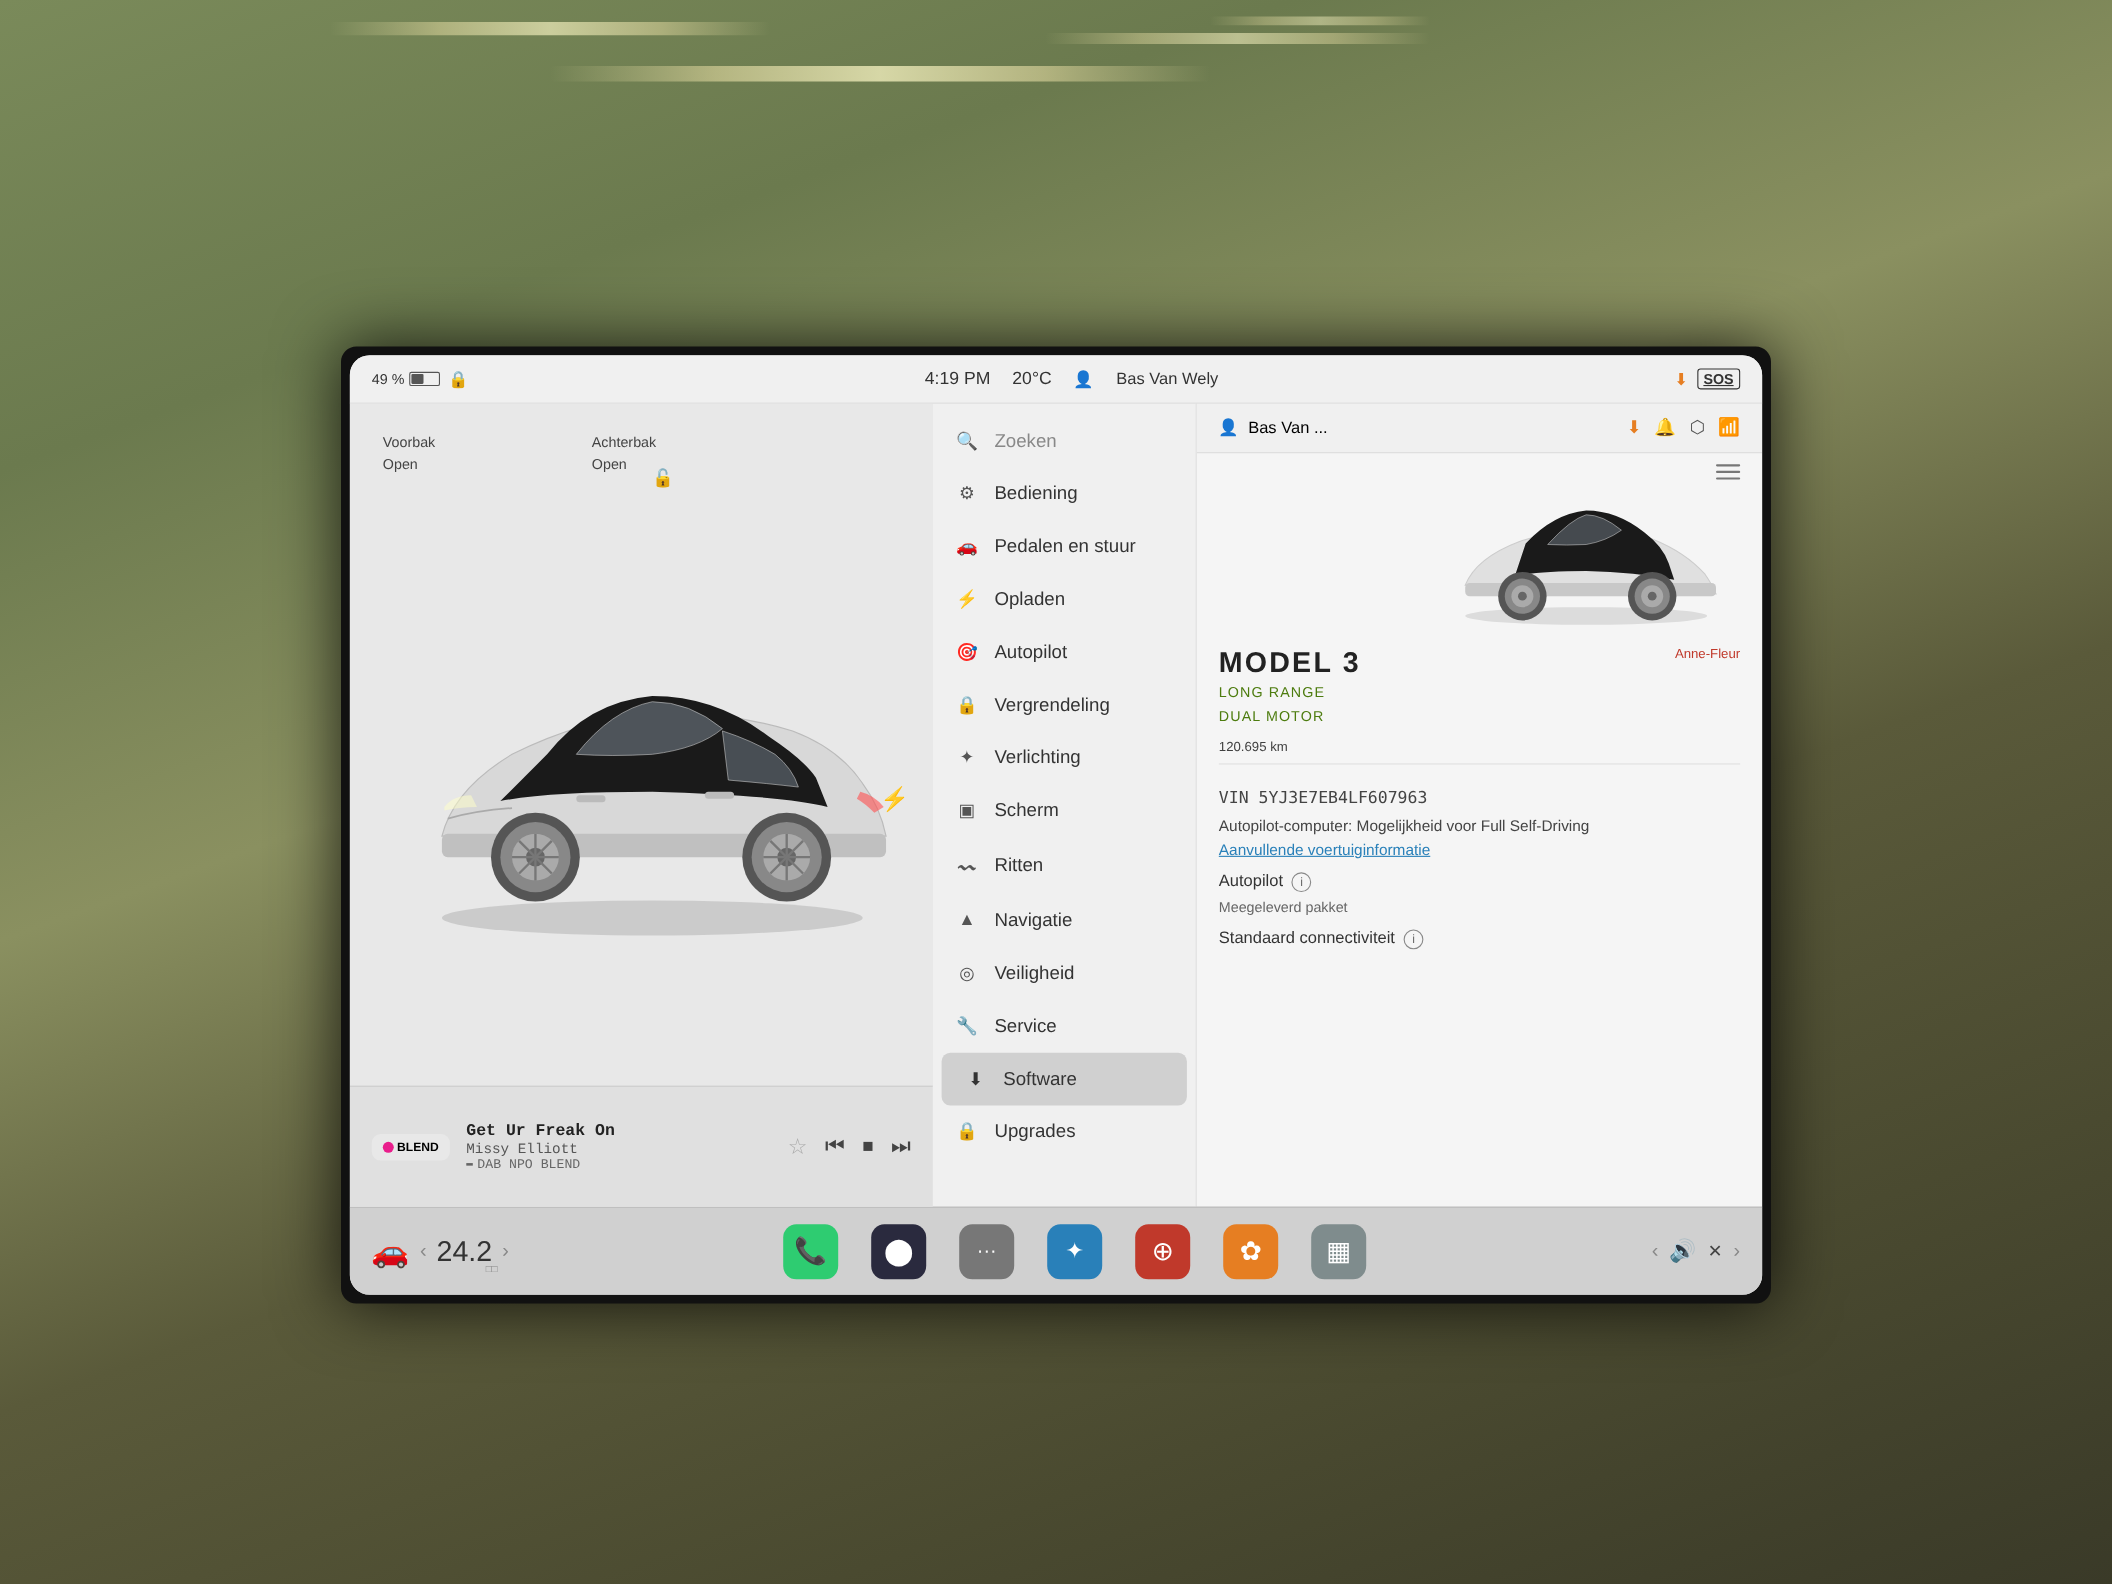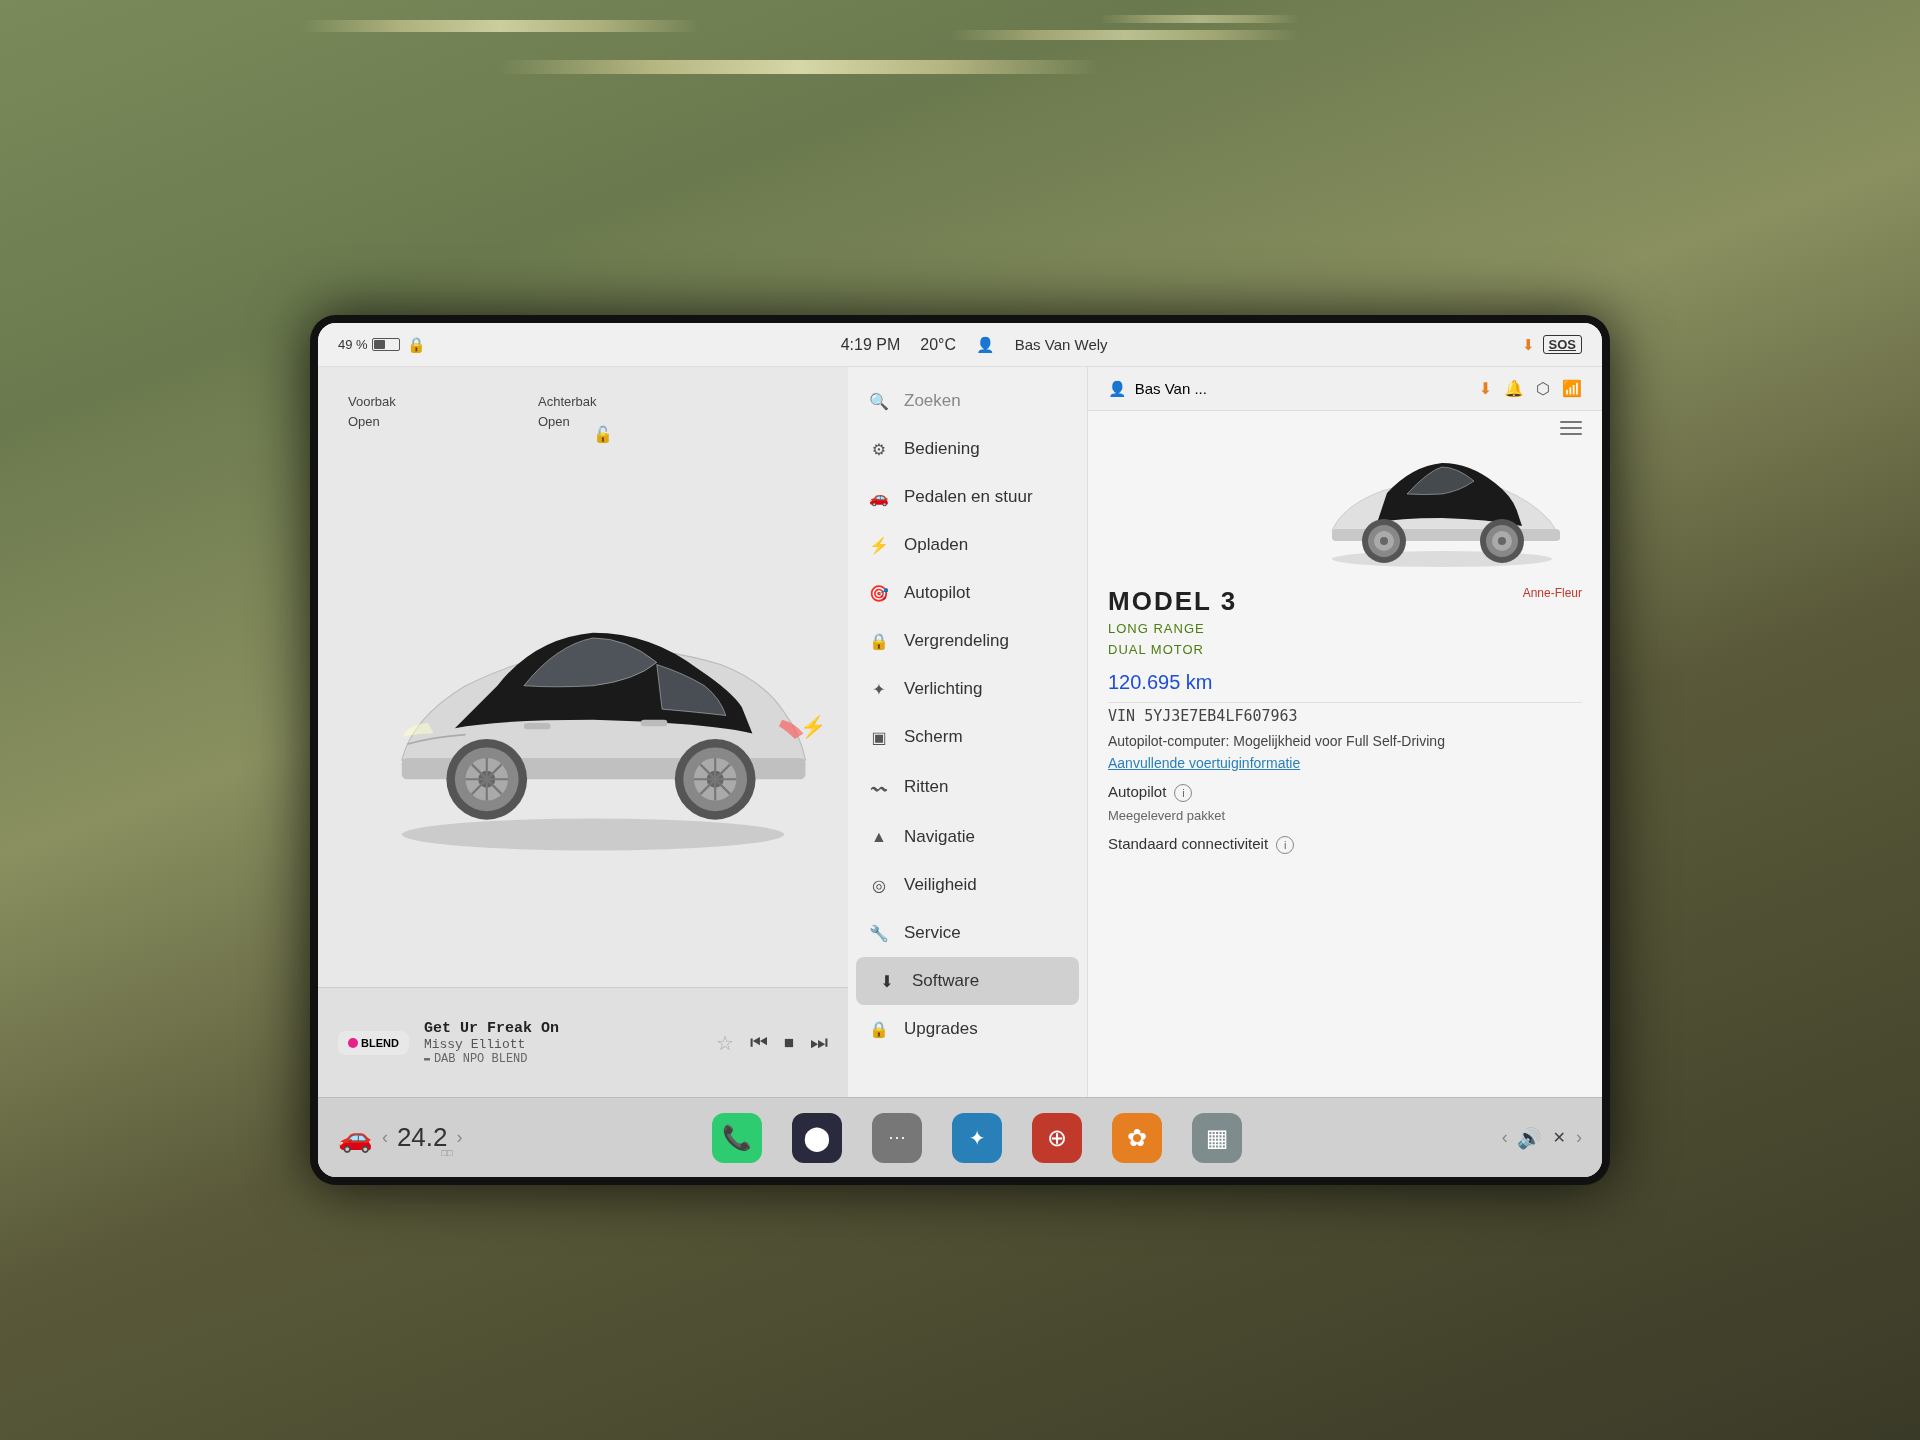--- a/index.html
+++ b/index.html
@@ -33,21 +33,21 @@
       background: linear-gradient(90deg, transparent, rgba(255,240,180,0.6), rgba(255,250,200,0.9), rgba(255,240,180,0.6), transparent);
       border-radius: 3px;
     }
 
     .screen-container {
       position: relative;
       z-index: 10;
       width: 1300px;
       height: 870px;
       background: #111;
-      border-radius: 26px;
+      border-radius: 14px;
       padding: 8px;
       box-shadow: 0 0 60px rgba(0,0,0,0.8);
       margin-top: 60px;
     }
 
     .screen {
       width: 100%;
       height: 100%;
       background: #e8e8e8;
       border-radius: 18px;
@@ -217,23 +217,23 @@
     }
 
     .car-owner {
       color: #c0392b;
       font-size: 12px;
       text-align: right;
       margin-bottom: 15px;
     }
 
     .car-stat {
-      font-size: 20px;
-      color: #1d4ed8;
-      margin-bottom: 4px;
+      font-size: 12px;
+      color: #404040;
+      margin-bottom: 21px;
       padding-bottom: 8px;
       border-bottom: 1px solid #e0e0e0;
     }
 
     .car-vin {
       font-size: 15px;
       color: #444;
       margin-bottom: 8px;
       font-family: monospace;
     }

